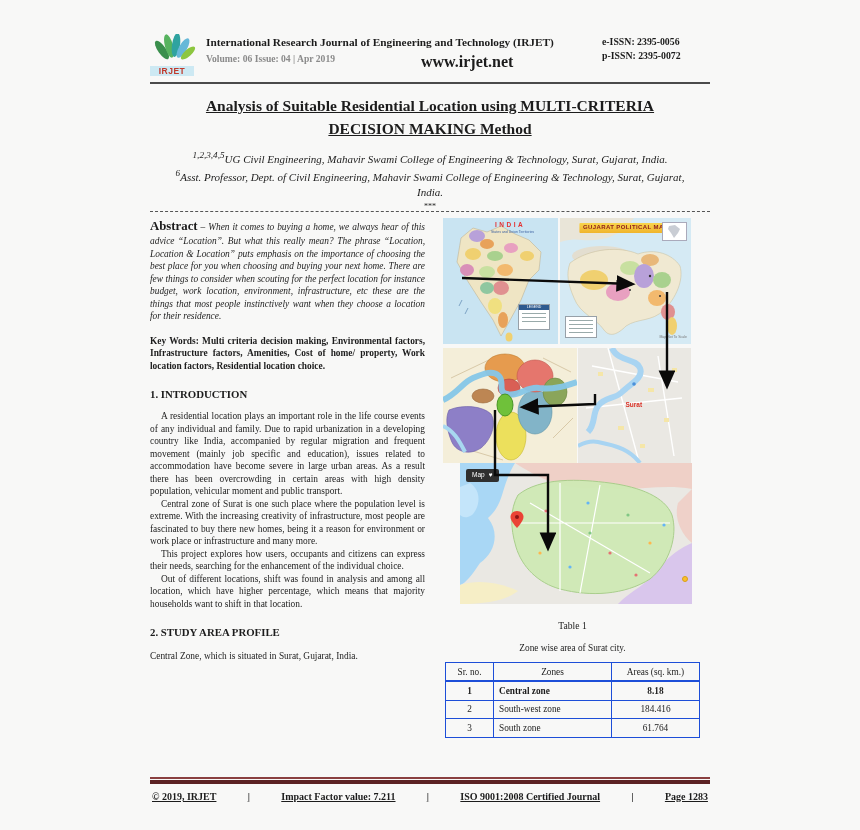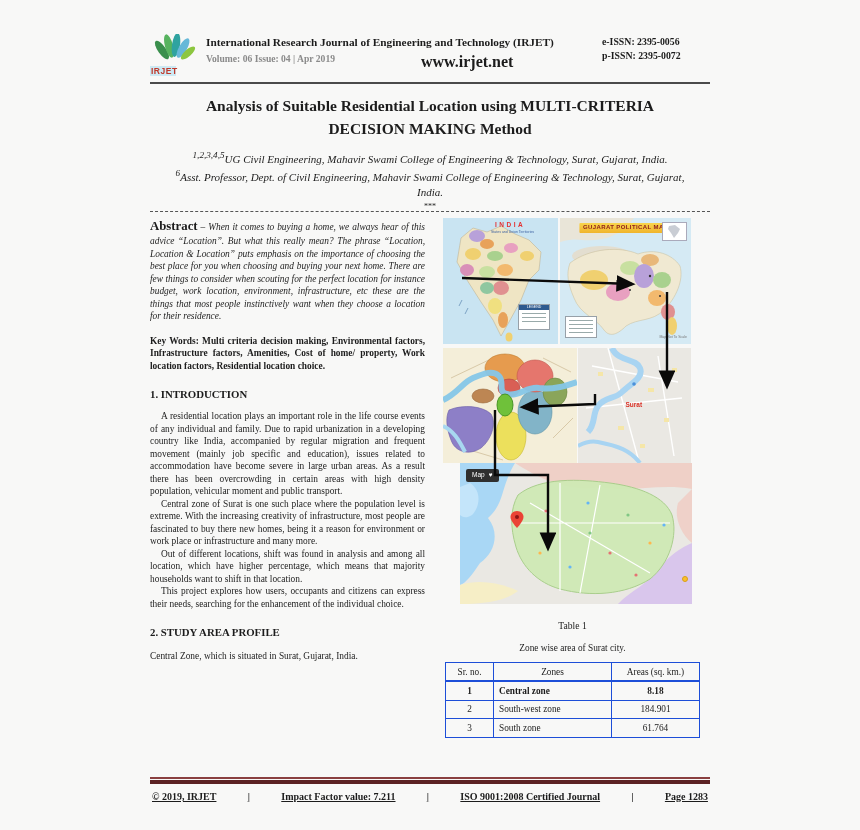--- a/index.html
+++ b/index.html
@@ -11,34 +11,34 @@
     color:#1c1c1c;
     overflow:hidden;
   }
   .page { position:absolute; left:150px; top:0; width:560px; height:830px; }
 
   
   .header { display:flex; align-items:flex-start; padding-top:34px; padding-bottom:6px;
             border-bottom:2px solid #4b4b4b; }
   .logo { width:46px; margin-right:10px; }
   .logo-box { background:#cde9f3; color:#c0392b; font-family:"Liberation Sans",sans-serif;
-              font-weight:bold; font-size:8.5px; text-align:center; width:26px;
+              font-weight:bold; font-size:8.5px; text-align:center; width:44px;
               padding:0 1px; letter-spacing:.5px; }
   .header-mid { flex:1; padding-top:2px; }
   .journal-name { font-weight:bold; font-size:11.3px; }
   .header-row2 { display:flex; margin-top:5px; }
   .volume { color:#8a8a8a; font-weight:bold; font-size:9.6px; width:215px; }
   .website { font-weight:bold; font-size:16px; }
   .header-right { width:108px; font-weight:bold; font-size:9.8px; padding-top:2px; }
   .header-right span { display:block; }
   .header-right span + span { margin-top:3px; }
 
   
   .paper-title { margin:10px auto 0; max-width:480px; text-align:center;
-                 font-weight:bold; font-size:15.5px; line-height:1.5; }
+                 font-weight:bold; font-size:15.5px; line-height:1.5;text-decoration:underline; }
   .authors { margin:9px auto 0; max-width:510px; text-align:center;
              font-weight:bold; font-size:11.5px; line-height:1.45; }
   .affils { margin:8px auto 0; max-width:530px; text-align:center; font-style:italic;
             font-size:11px; line-height:1.4; }
   .sep-stars { text-align:center; font-size:8px; line-height:6px; margin-top:4px; }
   .sep-dash { border-top:1px dashed #555; margin-top:1px; }
 
   
   .columns { display:flex; gap:10px; margin-top:6px; }
   .col { width:275px; font-size:9.4px; line-height:1.33; text-align:justify; }
@@ -146,22 +146,22 @@
       <p><span class="abstract-label">Abstract</span>
         <span class="abstract-body">–</span>
         <span class="abstract-body">When it comes to buying a home, we always hear of this advice “Location”. But what this really mean? The phrase “Location, Location &amp; Location” puts emphasis on the importance of choosing the best place for you when choosing and buying your next home. There are few things to consider when scouting for the perfect location for instance budget, work location, environment, infrastructure, etc these are the things that most people instinctively want when they choose a location for their residence.</span></p>
 
       <p class="keywords"><span>Key Words:</span>
         <span>Multi criteria decision making, Environmental factors, Infrastructure factors, Amenities, Cost of home/ property, Work location factors, Residential location choice.</span></p>
 
       <div class="sec-heading">1. INTRODUCTION</div>
       <p class="para">A residential location plays an important role in the life course events of any individual and family. Due to rapid urbanization in a developing country like India, accompanied by regular migration and frequent movement (mainly job specific and education), issues related to accommodation have become severe in large urban areas. As a result there has been overcrowding in certain areas with high density population, vehicular moment and public transport.</p>
       <p class="para">Central zone of Surat is one such place where the population level is extreme. With the increasing creativity of infrastructure, most people are fascinated to buy there new homes, being it a reason for environment or work place or infrastructure and many more.</p>
+      <p class="para">This project explores how users, occupants and citizens can express their needs, searching for the enhancement of the individual choice.</p>
       <p class="para">Out of different locations, shift was found in analysis and among all location, which have higher percentage, which means that majority households want to shift in that location.</p>
-      <p class="para">This project explores how users, occupants and citizens can express their needs, searching for the enhancement of the individual choice.</p>
 
       <div class="sec-heading">2. STUDY AREA PROFILE</div>
       <p class="plain-para">Central Zone, which is situated in Surat, Gujarat, India.</p>
     </div>
 
     <div class="col">
       <div class="figure-area">
 
         <div class="map" id="india-map">
           <svg width="115" height="126" viewBox="0 0 115 126">
@@ -314,21 +314,21 @@
         </thead>
         <tbody>
           <tr class="em">
             <td>1</td>
             <td>Central zone</td>
             <td>8.18</td>
           </tr>
           <tr>
             <td>2</td>
             <td>South-west zone</td>
-            <td>184.901</td>
+            <td>184.416</td>
           </tr>
           <tr>
             <td>3</td>
             <td>South zone</td>
             <td>61.764</td>
           </tr>
         </tbody>
       </table>
     </div>
   </div>

